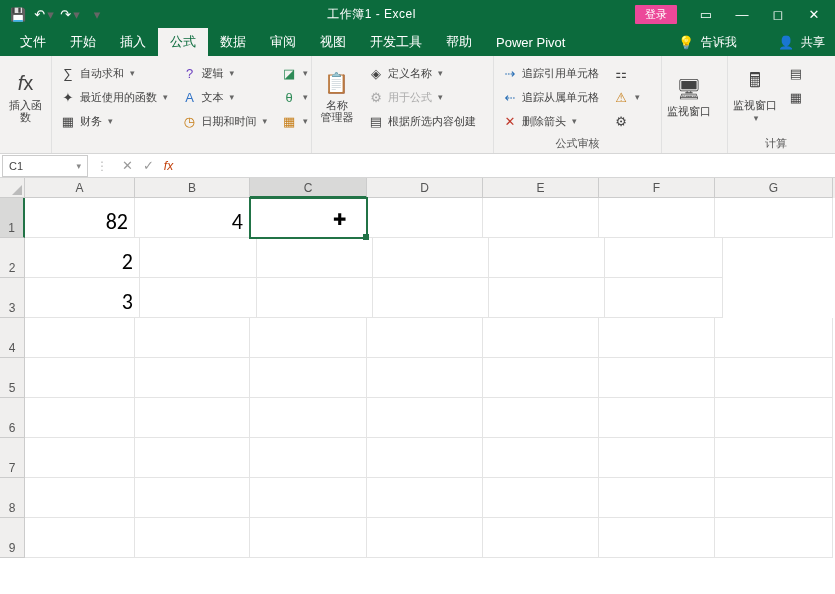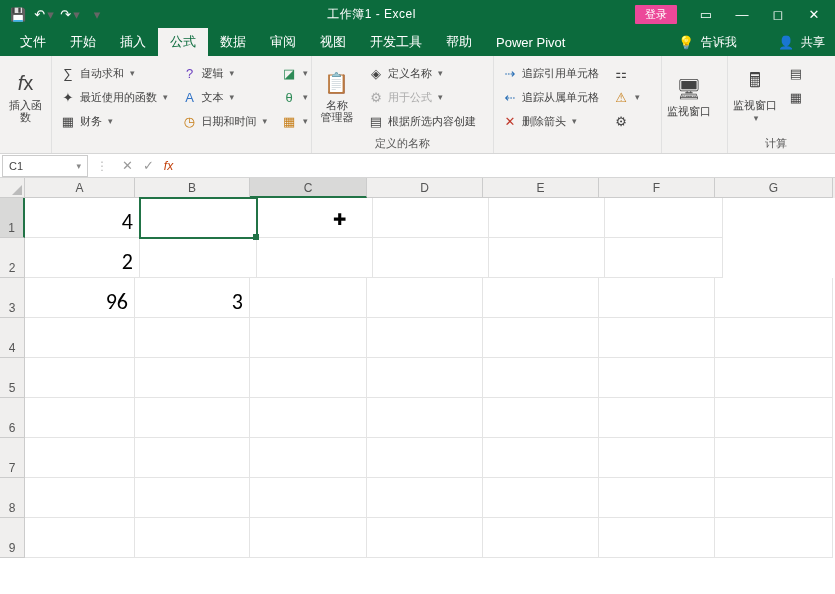--- a/index.html
+++ b/index.html
@@ -187,21 +187,20 @@
             <span class="ic">⚙</span>
             <span>用于公式</span>
             <span class="dd">▾</span>
           </div>
         <div class="smbtn">
             <span class="ic">▤</span>
             <span>根据所选内容创建</span>
           </div>
       </div>
     </div>
-    <div class="glabel">定义的名称</div>
   </div>
   <div class="grp" style="width:168px">
     <div class="gbody">
       <div class="col">
         <div class="smbtn">
             <span class="ic" style="color:#2a6fb5">⇢</span>
             <span>追踪引用单元格</span>
           </div>
         <div class="smbtn">
             <span class="ic" style="color:#2a6fb5">⇠</span>
@@ -219,20 +218,21 @@
           </div>
         <div class="smbtn">
             <span class="ic" style="color:#c77f1a">⚠</span>
             <span class="dd">▾</span>
           </div>
         <div class="smbtn">
             <span class="ic">⚙</span>
           </div>
       </div>
     </div>
+    <div class="glabel">公式审核</div>
   </div>
   <div class="grp" style="width:66px">
     <div class="gbody">
         <div class="bigbtn">
           <div class="ic">🖥</div>
           <div class="lb">监视窗口</div>
         </div>
       </div>
   </div>
   <div class="grp" style="width:96px;border-right:none">
@@ -280,39 +280,39 @@
       <div class="chdr" style="width: 115px;">B</div>
       <div class="chdr sel" style="width: 117px;">C</div>
       <div class="chdr" style="width: 116px;">D</div>
       <div class="chdr" style="width: 116px;">E</div>
       <div class="chdr" style="width: 116px;">F</div>
       <div class="chdr" style="width: 118px;">G</div>
     </div>
   <span class="cursor">✚</span>
 <div class="row">
       <div class="rhdr sel" style="height: 40px;">1</div>
+      <div class="cell" style="width: 110px; height: 40px;">82</div>
       <div class="cell" style="width: 115px; height: 40px;">4</div>
       <div class="cell sel" style="width: 117px; height: 40px;"></div>
       <div class="cell" style="width: 116px; height: 40px;"></div>
       <div class="cell" style="width: 116px; height: 40px;"></div>
       <div class="cell" style="width: 116px; height: 40px;"></div>
       <div class="cell" style="width: 118px; height: 40px;"></div>
     </div>
     <div class="row">
       <div class="rhdr" style="height: 40px;">2</div>
       <div class="cell" style="width: 115px; height: 40px;">2</div>
       <div class="cell" style="width: 117px; height: 40px;"></div>
       <div class="cell" style="width: 116px; height: 40px;"></div>
       <div class="cell" style="width: 116px; height: 40px;"></div>
       <div class="cell" style="width: 116px; height: 40px;"></div>
       <div class="cell" style="width: 118px; height: 40px;"></div>
     </div>
     <div class="row">
       <div class="rhdr" style="height: 40px;">3</div>
-      <div class="cell" style="width: 110px; height: 40px;">96</div>
       <div class="cell" style="width: 115px; height: 40px;">3</div>
       <div class="cell" style="width: 117px; height: 40px;"></div>
       <div class="cell" style="width: 116px; height: 40px;"></div>
       <div class="cell" style="width: 116px; height: 40px;"></div>
       <div class="cell" style="width: 116px; height: 40px;"></div>
       <div class="cell" style="width: 118px; height: 40px;"></div>
     </div>
     <div class="row">
       <div class="rhdr" style="height: 40px;">4</div>
       <div class="cell" style="width: 110px; height: 40px;"></div>

